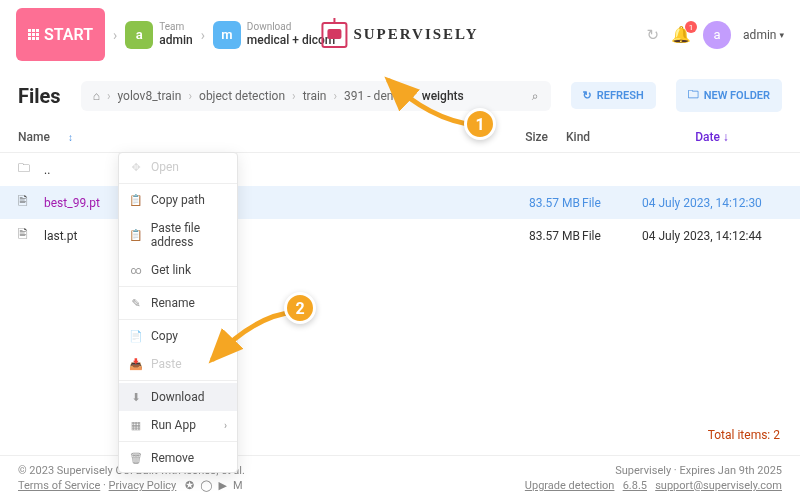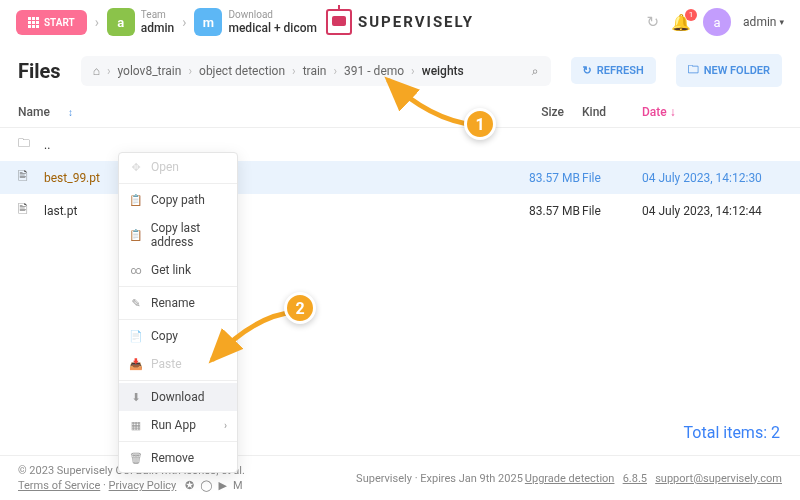--- a/index.html
+++ b/index.html
@@ -1,78 +1,78 @@
 <!DOCTYPE html>
 <html><head>
 <meta charset="utf-8">
 <style>
 * { margin: 0; padding: 0; box-sizing: border-box; }
 body { font-family: -apple-system, BlinkMacSystemFont, "Segoe UI", Roboto, sans-serif; font-size: 13px; color: #333; background: #fff; width: 800px; height: 500px; overflow: hidden; position: relative; }
 .header { display: flex; align-items: center; padding: 8px 16px; gap: 8px; }
-.start-btn { background: #fd6f94; color: #fff; padding: 7px 12px; border-radius: 6px; font-weight: 600; font-size: 10px; display: flex; align-items: center; gap: 5px; cursor: pointer; }
+.start-btn { background: #fd6f94; color: #fff; padding: 17px 12px; border-radius: 6px; font-weight: 600; font-size: 16px; display: flex; align-items: center; gap: 5px; cursor: pointer; }
 .start-btn .grid { display: grid; grid-template-columns: repeat(3, 3px); gap: 1px; }
 .start-btn .grid span { width: 3px; height: 3px; background: #fff; }
 .breadcrumb-box { display: flex; align-items: center; gap: 6px; }
 .sq { width: 28px; height: 28px; border-radius: 6px; display: flex; align-items: center; justify-content: center; color: #fff; font-weight: 600; font-size: 13px; }
 .sq-green { background: #8bc34a; }
 .sq-blue { background: #5db7f5; }
 .bc-text { display: flex; flex-direction: column; line-height: 1.2; }
 .bc-text .label { font-size: 10px; color: #999; }
 .bc-text .value { font-size: 12px; color: #333; font-weight: 500; }
 .chev { color: #bbb; font-size: 14px; }
-.logo { position: absolute; left: 50%; transform: translateX(-50%); display: flex; align-items: center; gap: 6px; font-weight: 700; font-size: 15px; color: #333; letter-spacing: 2px; }
+.logo { position: absolute; left: 50%; transform: translateX(-50%); display: flex; align-items: center; gap: 6px; font-weight: 700; font-size: 15px; color: #333; letter-spacing: 2px; font-family: Liberation Serif, serif; }
 .logo-icon { width: 26px; height: 26px; border: 2px solid #d43962; border-radius: 3px; position: relative; display: flex; align-items: center; justify-content: center; }
 .logo-icon::before { content: ""; width: 14px; height: 10px; background: #d43962; border-radius: 2px; position: relative; top: -1px; }
 .logo-icon::after { content: ""; position: absolute; width: 2px; height: 4px; background: #d43962; top: -6px; left: 50%; transform: translateX(-50%); }
 .header-right { margin-left: auto; display: flex; align-items: center; gap: 12px; }
 .bell { position: relative; color: #6a8ef5; font-size: 16px; cursor: pointer; }
 .badge { position: absolute; top: -4px; right: -6px; background: #ff5a5a; color: #fff; font-size: 8px; width: 12px; height: 12px; border-radius: 50%; display: flex; align-items: center; justify-content: center; }
 .avatar { width: 28px; height: 28px; border-radius: 50%; background: #c39dfd; color: #fff; display: flex; align-items: center; justify-content: center; font-size: 13px; }
 .user-lbl { font-size: 12px; color: #555; display: flex; align-items: center; gap: 3px; cursor: pointer; }
 .path-bar { display: flex; align-items: center; padding: 10px 18px; gap: 20px; }
 .files-title { font-size: 20px; font-weight: 700; color: #2a2a2a; }
 .crumbs { flex: 1; background: #f6f7f9; border-radius: 6px; padding: 8px 12px; display: flex; align-items: center; gap: 7px; font-size: 12px; color: #666; }
 .crumbs .home { color: #888; }
 .crumbs .sep { color: #bbb; }
 .crumbs .last { color: #333; font-weight: 500; }
 .search-ic { margin-left: auto; color: #888; cursor: pointer; }
 .action-btn { background: #eaf3fd; color: #4a90e2; border-radius: 5px; padding: 7px 12px; font-size: 11px; font-weight: 600; display: flex; align-items: center; gap: 5px; cursor: pointer; }
 .table-head { display: flex; padding: 8px 18px; font-size: 12px; color: #555; border-bottom: 1px solid #eee; font-weight: 500; }
 .col-name { flex: 1; display: flex; align-items: center; gap: 18px; }
 .col-size { width: 85px; text-align: right; }
 .col-kind { width: 50px; text-align: left; margin-left: 18px; }
-.col-date { width: 140px; text-align: left; margin-left: 10px; color: #ec4899; }
+.col-date { width: 140px; text-align: center; margin-left: 26px; color: #6d28d9; }
 .sort-ar { color: #4a90e2; font-size: 10px; }
 .row { display: flex; align-items: center; padding: 6px 18px; font-size: 12px; }
 .row.sel { background: #eaf3fd; }
 .row .icon { width: 16px; margin-right: 10px; color: #555; }
 .row .name { flex: 1; }
-.row.sel .name { color: #a16207; }
+.row.sel .name { color: #a21caf; }
 .row .size { width: 85px; text-align: right; }
 .row .kind { width: 50px; margin-left: 2px; }
 .row .date { width: 140px; margin-left: 10px; }
 .row.sel .size, .row.sel .kind, .row.sel .date { color: #4a90e2; }
 .folder-ic { color: #555; }
 .file-ic { color: #4a90e2; }
 .file-ic2 { color: #5a6575; }
 .context-menu { position: absolute; left: 118px; top: 152px; width: 120px; background: #fff; border: 1px solid #e5e5e5; border-radius: 4px; box-shadow: 0 4px 16px rgba(0,0,0,0.1); z-index: 100; }
 .cm-item { display: flex; align-items: center; gap: 8px; padding: 7px 10px; font-size: 12px; color: #444; cursor: pointer; }
 .cm-item.disabled { color: #ccc; cursor: default; }
 .cm-item.hover { background: #f1f2f5; }
 .cm-item .ic { width: 14px; text-align: center; color: #999; font-size: 11px; }
 .cm-item.disabled .ic { color: #ddd; }
 .cm-item .arr { margin-left: auto; color: #999; font-size: 10px; }
 .cm-sep { height: 1px; background: #eee; margin: 2px 0; }
 .callout { position: absolute; width: 32px; height: 32px; border-radius: 50%; background: #f5a623; color: #fff; font-weight: 700; font-size: 16px; display: flex; align-items: center; justify-content: center; border: 3px solid #fff; box-shadow: 0 2px 6px rgba(0,0,0,0.2); z-index: 200; }
 .arrow-svg { position: absolute; z-index: 150; pointer-events: none; }
-.total { position: absolute; right: 20px; bottom: 58px; font-size: 16px; color: #3b82f6; }
+.total { position: absolute; right: 20px; bottom: 58px; font-size: 12px; color: #c2410c; }
 .footer { position: absolute; bottom: 0; left: 0; right: 0; border-top: 1px solid #eee; padding: 8px 18px; display: flex; align-items: center; font-size: 11px; color: #888; background:#fff; }
 .footer .left { display: flex; flex-direction: column; gap: 2px; }
 .footer a { color: #888; text-decoration: underline; cursor: pointer; }
-.footer .right { margin-left: auto; text-align: right; display: flex; gap: 2px; }
+.footer .right { margin-left: auto; text-align: right; display: flex; flex-direction: column; gap: 2px; }
 .footer .icons { display: inline-flex; gap: 6px; margin-left: 6px; }
 </style>
 </head>
 <body>
 
 <div class="header">
   <div class="start-btn">
     <div class="grid">
         <span></span>
         <span></span>
@@ -177,21 +177,21 @@
       <span class="ic">✥</span>
       <span>Open</span>
     </div>
   <div class="cm-sep"></div>
   <div class="cm-item">
       <span class="ic">📋</span>
       <span>Copy path</span>
     </div>
   <div class="cm-item">
       <span class="ic">📋</span>
-      <span>Copy last address</span>
+      <span>Paste file address</span>
     </div>
   <div class="cm-item">
       <span class="ic">∞</span>
       <span>Get link</span>
     </div>
   <div class="cm-sep"></div>
   <div class="cm-item">
       <span class="ic">✎</span>
       <span>Rename</span>
     </div>

